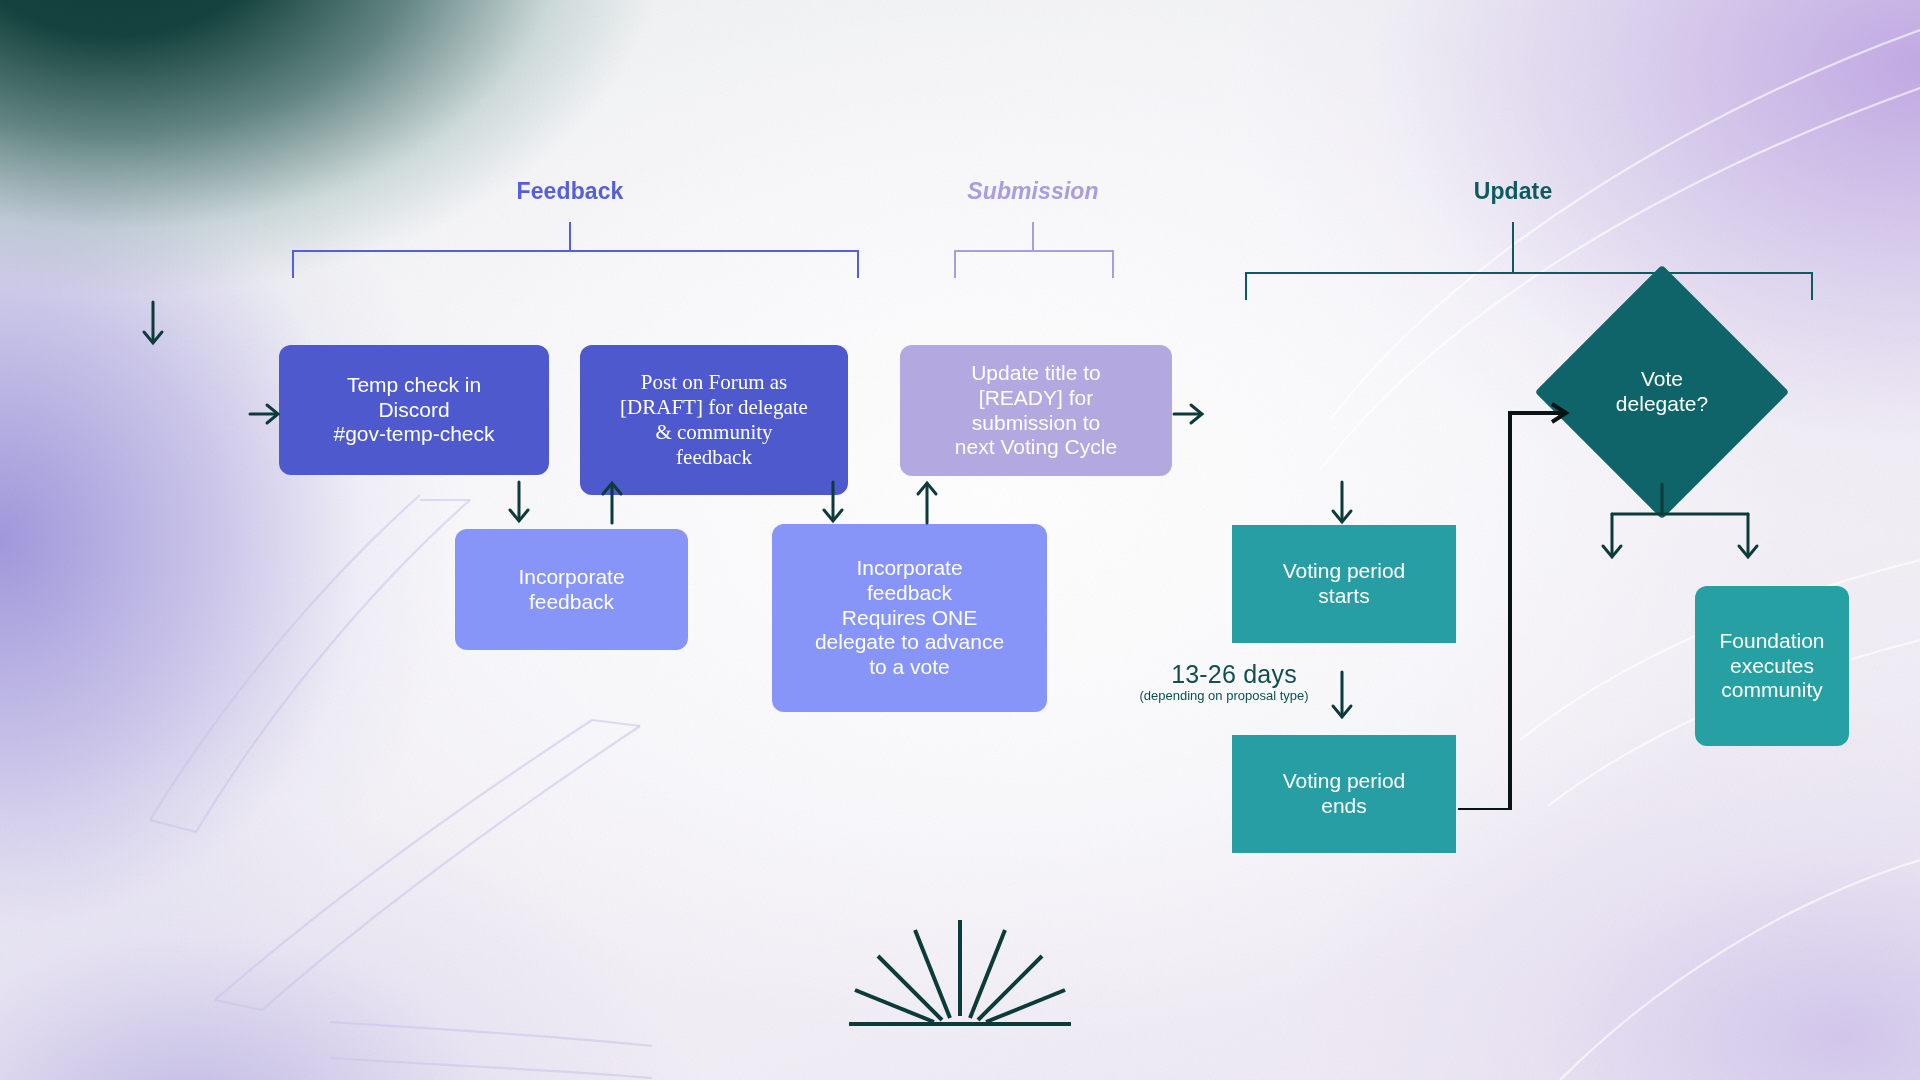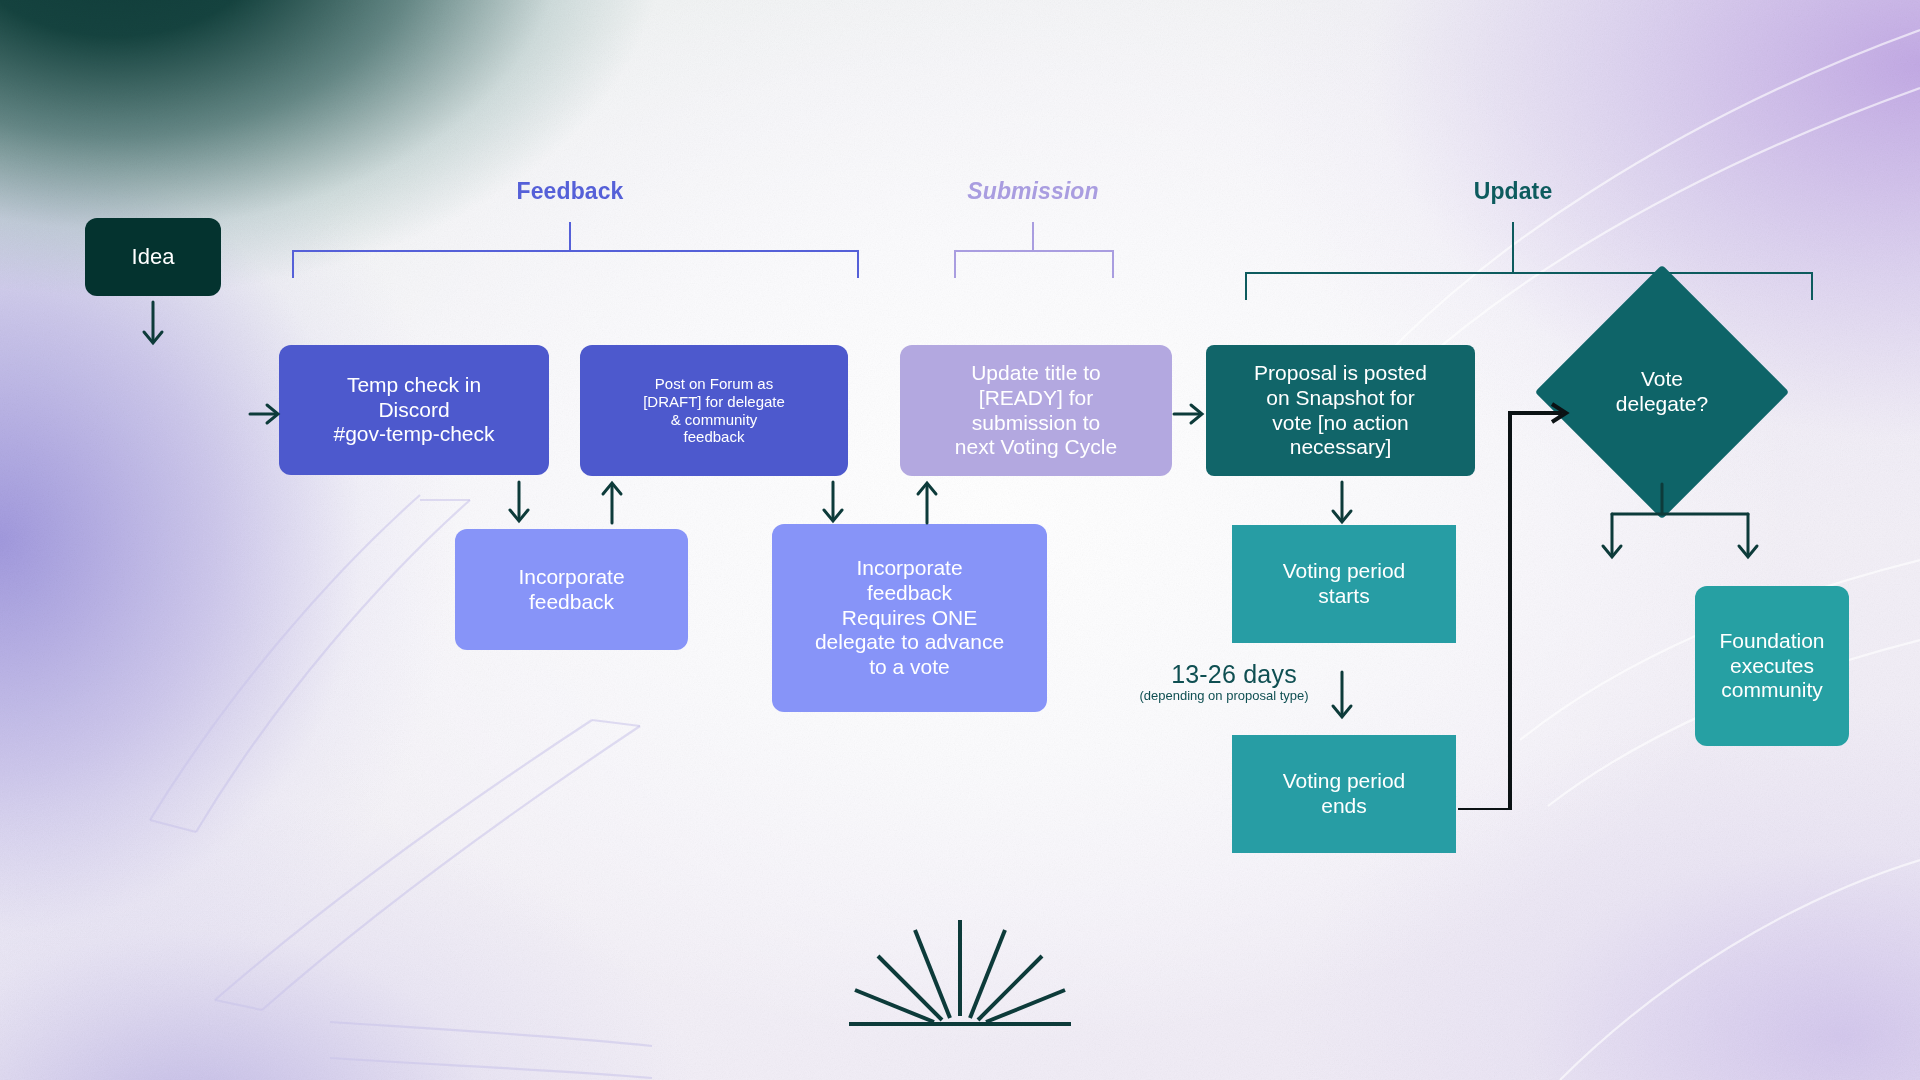--- a/index.html
+++ b/index.html
@@ -131,50 +131,45 @@
   </div>
 
   <div class="phase-label" style="left:1513px; top:178px; color:#0d5b5e;">Update</div>
   <div class="bracket" style="left:1245px; top:272px; width:568px;">
     <div class="hbar" style="background:#0d5b5e;"></div>
     <div class="ltick" style="background:#0d5b5e;"></div>
     <div class="rtick" style="background:#0d5b5e;"></div>
     <div class="stem" style="background:#0d5b5e; left:268px; top:-50px; height:50px;"></div>
   </div>
 
-  <div class="node r12" style="left:85px; top:218px; width:136px; height:78px; background:#04332f; font-size:22px;">Idea</div>
 
 
   <div class="node r12" style="left:279px; top:345px; width:270px; height:130px; background:#4d59cd; font-size:21px; white-space:pre-line;">Temp check in
 Discord
 #gov-temp-check</div>
 
   <div class="node r12" style="left:455px; top:529px; width:233px; height:121px; background:#8794f8; font-size:21px; white-space:pre-line;">Incorporate
 feedback</div>
 
-  <div class="node r12" style="left:580px; top:345px; width:268px; height:131px; background:#4d59cd; font-size:15px; white-space:pre-line;">Post on Forum as
+  <div class="node r12" style="left:580px; top:345px; width:268px; height:150px; background:#4d59cd; font-size:21px; white-space:pre-line;font-family:Liberation Serif, serif;">Post on Forum as
 [DRAFT] for delegate
 &amp; community
 feedback</div>
 
   <div class="node r12" style="left:772px; top:524px; width:275px; height:188px; background:#8794f8; font-size:21px; white-space:pre-line;">Incorporate
 feedback
 Requires ONE
 delegate to advance
 to a vote</div>
 
   <div class="node r12" style="left:900px; top:345px; width:272px; height:131px; background:#b3a8e0; font-size:21px; white-space:pre-line;">Update title to
 [READY] for
 submission to
 next Voting Cycle</div>
 
-  <div class="node r8" style="left:1206px; top:345px; width:269px; height:131px; background:#116569; font-size:21px; white-space:pre-line;">Proposal is posted
-on Snapshot for
-vote [no action
-necessary]</div>
 
   <div class="node sq" style="left:1232px; top:525px; width:224px; height:118px; background:#279da4; font-size:21px; white-space:pre-line;">Voting period
 starts</div>
 
   <div class="node sq" style="left:1232px; top:735px; width:224px; height:118px; background:#279da4; font-size:21px; white-space:pre-line;">Voting period
 ends</div>
 
   <div class="diamond" style="left:1572px; top:302px; width:180px; height:180px;">
     <div class="dshape" style="background:#0e6468;"></div>
     <div class="dtext" style="font-size:21px; white-space:pre-line;">Vote

